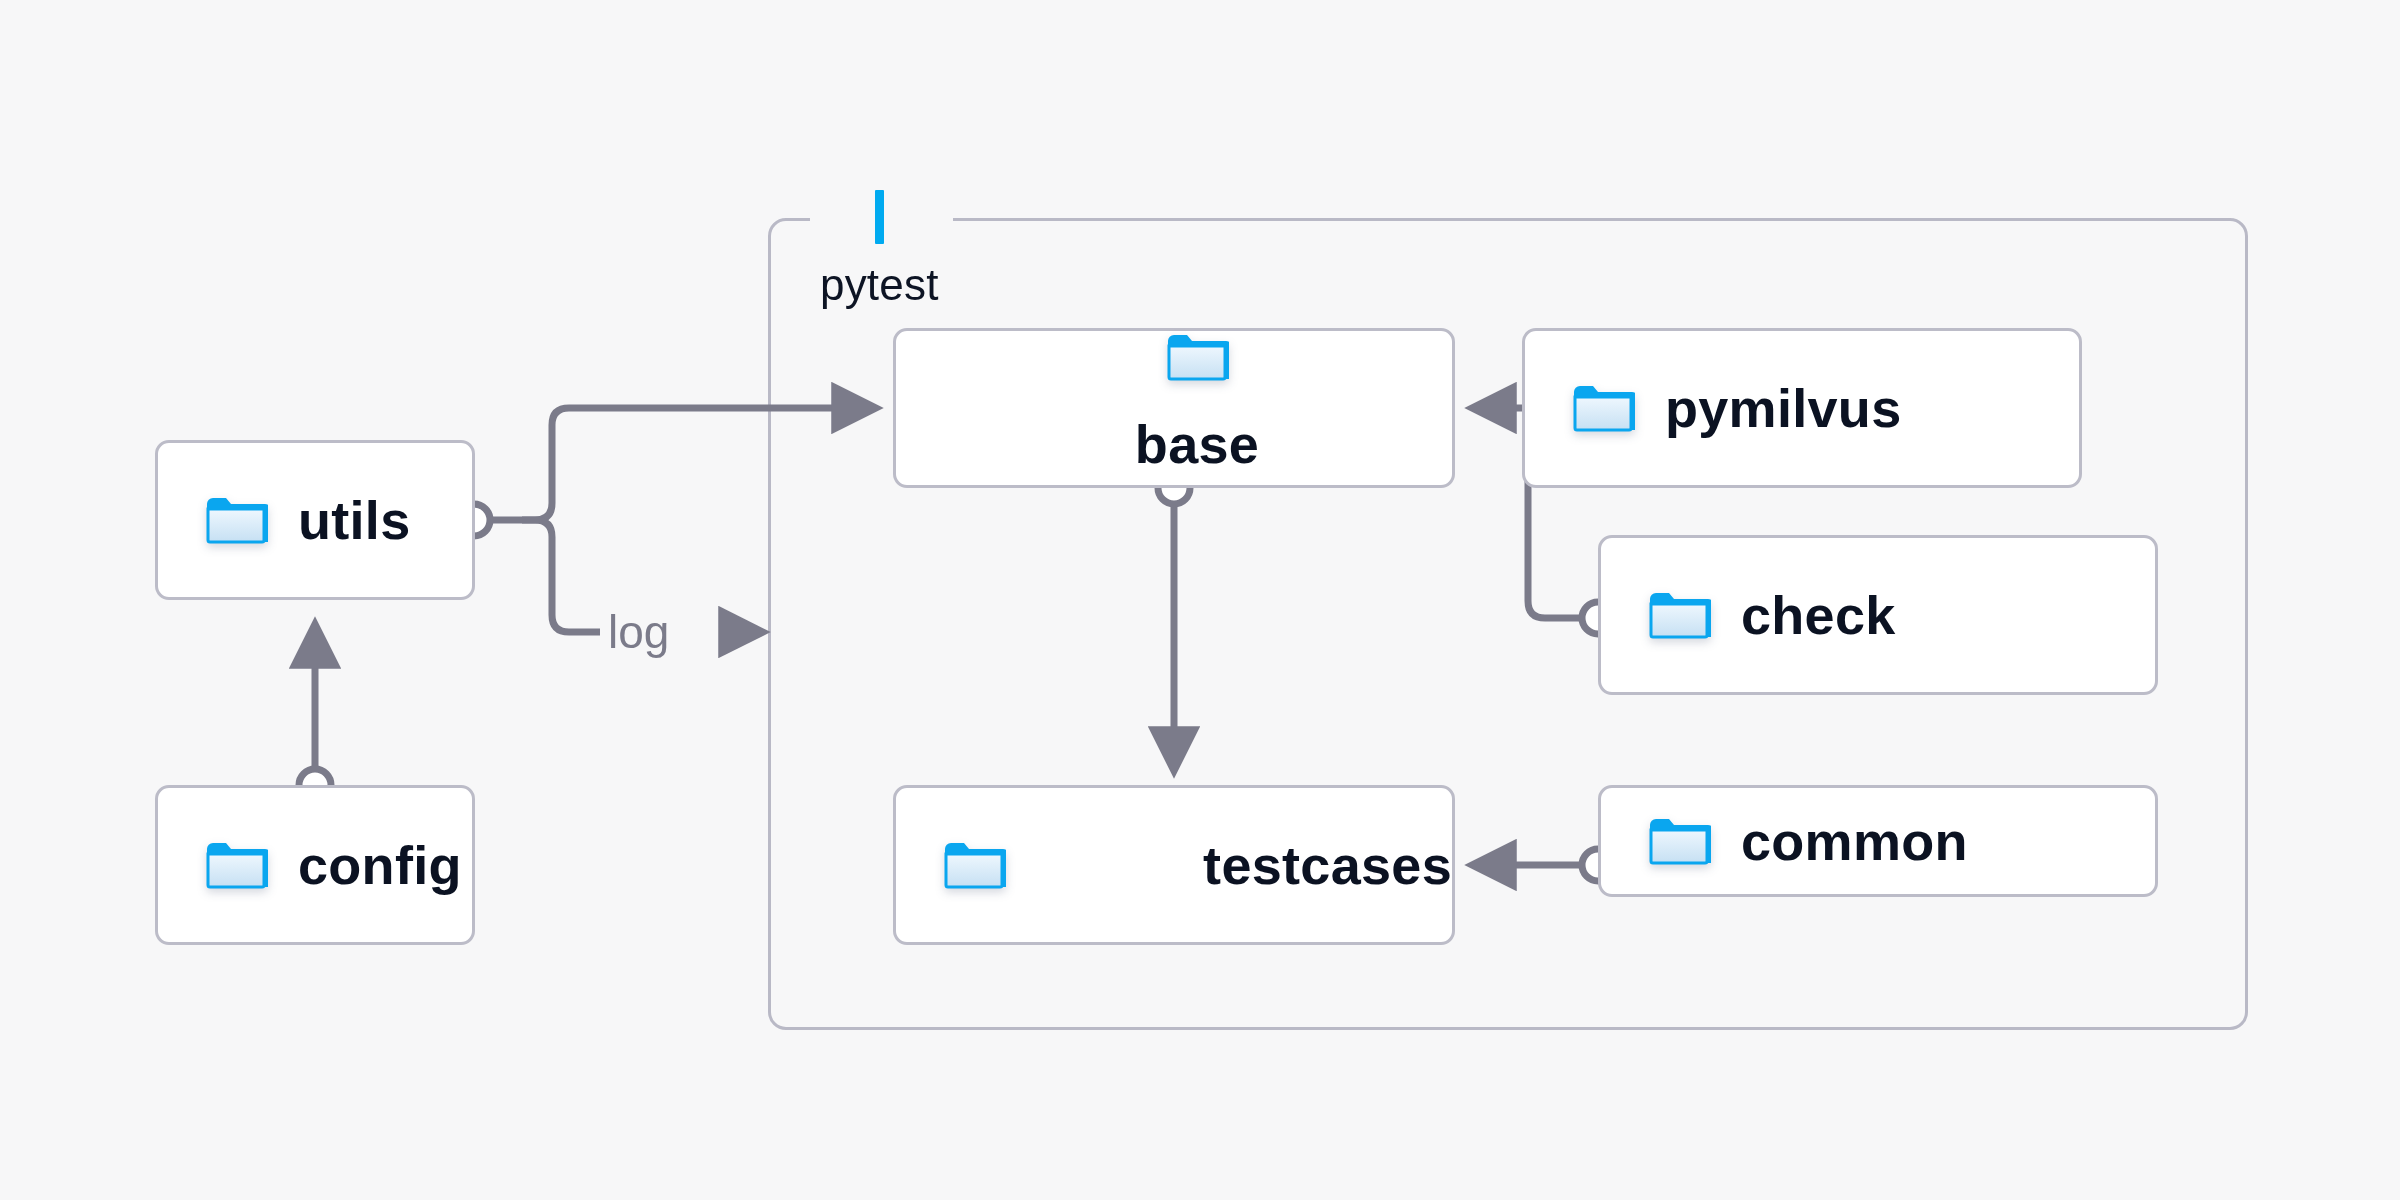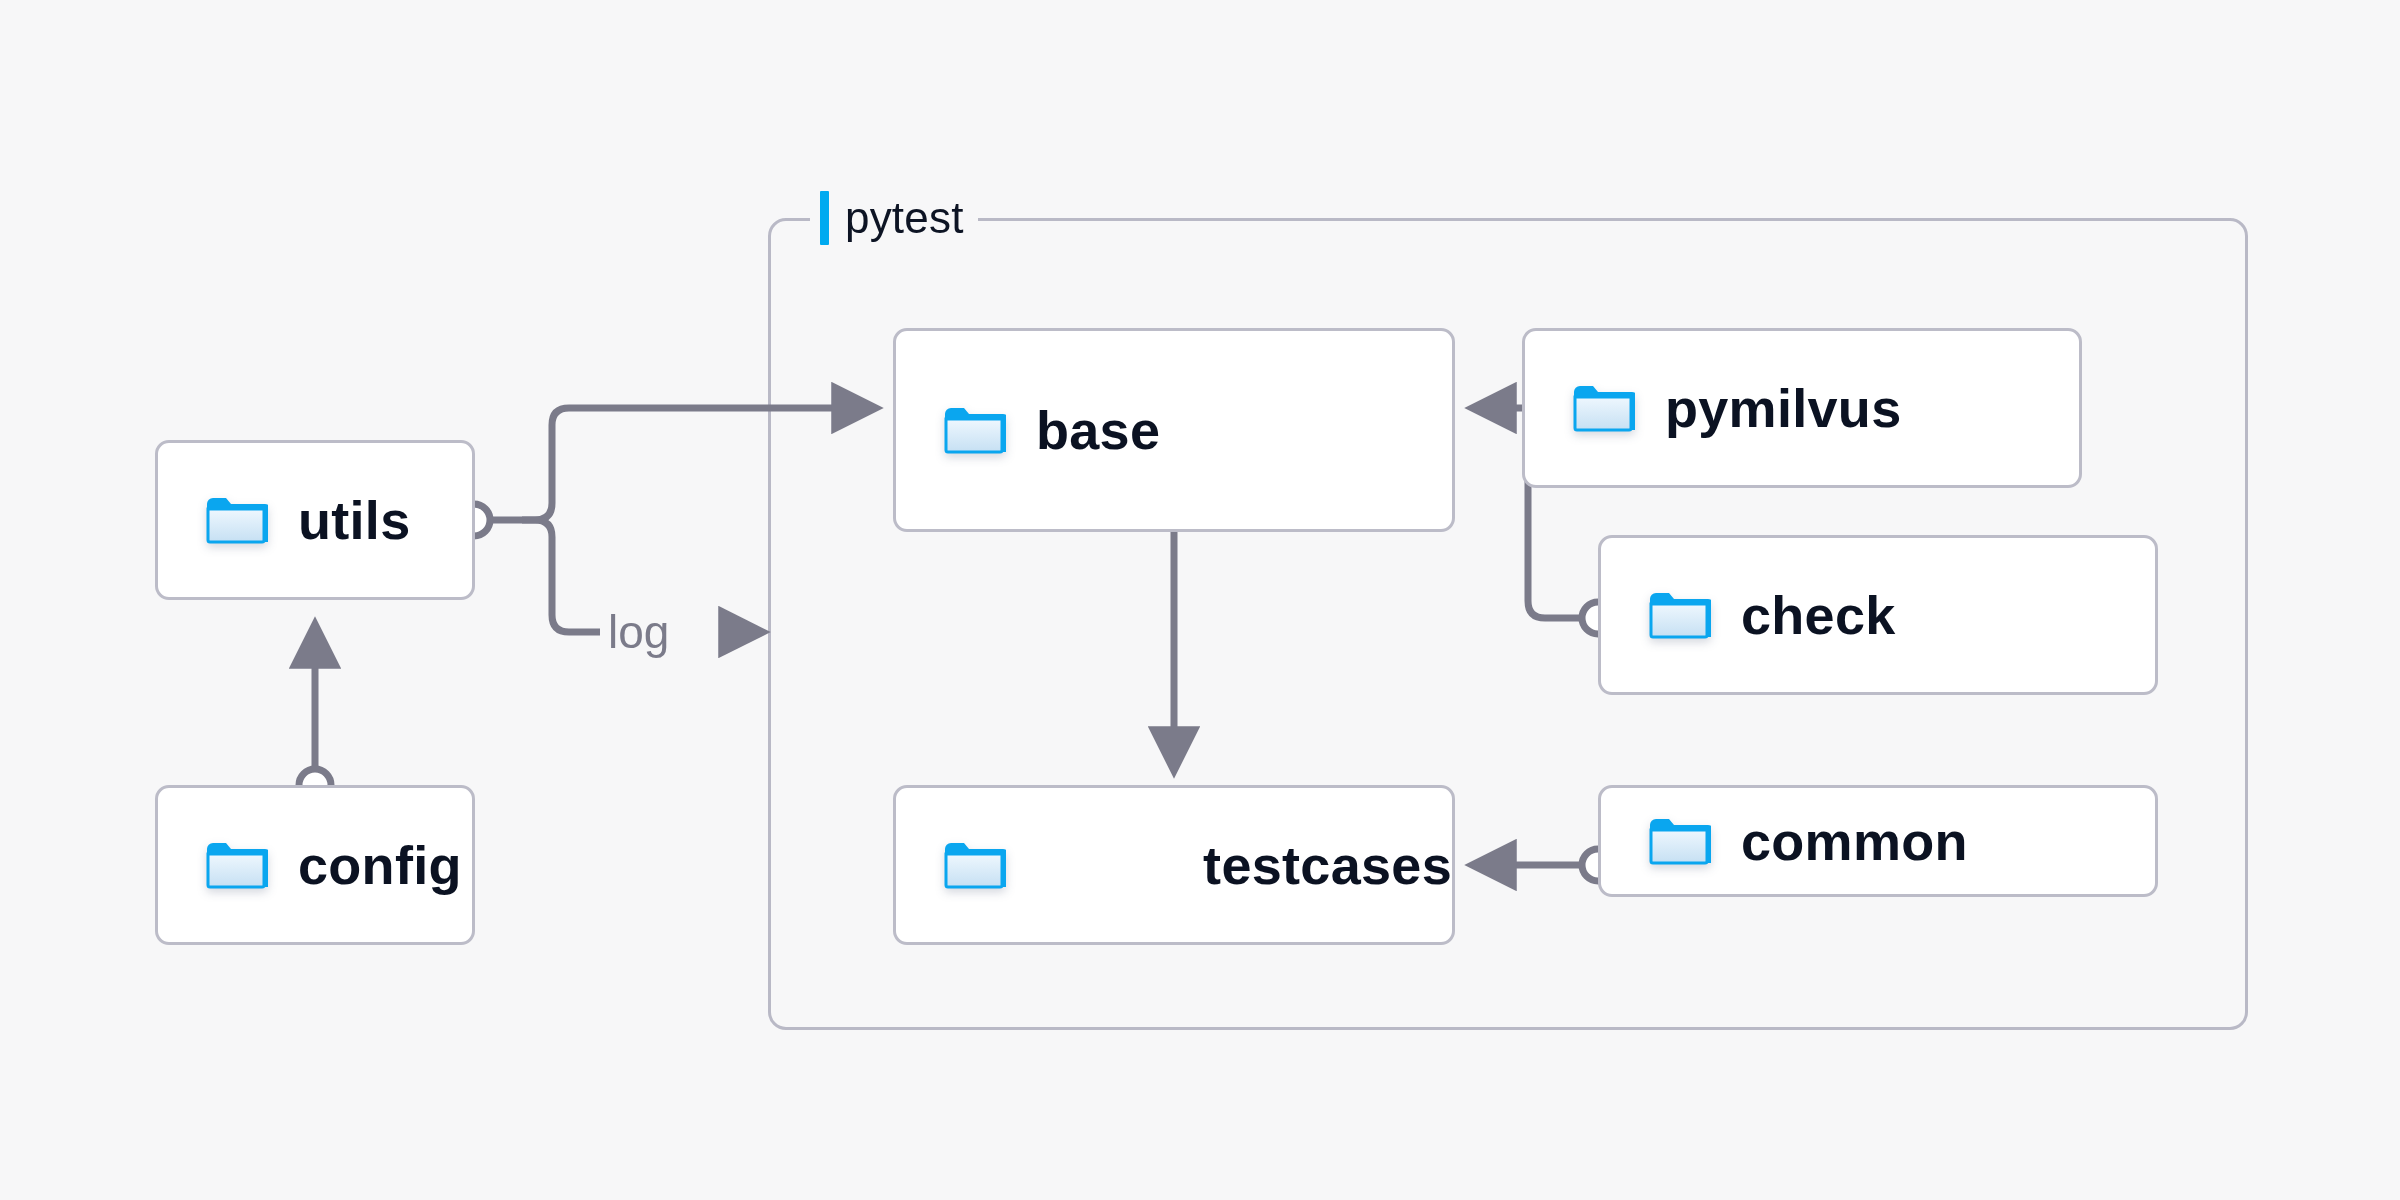--- a/index.html
+++ b/index.html
@@ -87,21 +87,21 @@
     white-space: nowrap;
   }
 </style>
 </head>
 <body>
 
 <div id="stage">
 
   <div class="group-box" style="left:768px; top:218px; width:1480px; height:812px;"></div>
 
-  <div class="group-label" style="left:810px; top:190px;">
+  <div class="group-label" style="left:810px; top:190px;flex-direction:column;">
     <span class="bar"></span>
     <span class="txt">pytest</span>
   </div>
 
   <svg id="wires" viewBox="0 0 2400 1200">
     <defs>
       <marker id="arrowR" viewBox="0 0 12 12" refX="10" refY="6" markerWidth="7.5" markerHeight="7.5" orient="auto-start-reverse">
         <path d="M 0 0 L 12 6 L 0 12 z" fill="#7b7b8a"></path>
       </marker>
       <linearGradient id="folderGrad" x1="0" y1="0" x2="0" y2="1">
@@ -154,21 +154,21 @@
   <div class="node" style="left:155px; top:785px; width:320px; height:160px;">
     <span class="folder">
       <svg width="64" height="52" viewBox="0 0 64 52">
         <path d="M3 10 a6 6 0 0 1 6 -6 h13 l5 6 h34 a6 6 0 0 1 6 6 v29 a3 3 0 0 1 -3 3 h-58 a3 3 0 0 1 -3 -3 z" fill="#0aa6ef"></path>
         <path d="M4 15 h56 v31 a2 2 0 0 1 -2 2 h-52 a2 2 0 0 1 -2 -2 z" fill="url(#folderGrad)" stroke="#0aa6ef" stroke-width="3"></path>
       </svg>
     </span>
     <span class="label">config</span>
   </div>
 
-  <div class="node" style="left:893px; top:328px; width:562px; height:204px;">
+  <div class="node" style="left:893px; top:328px; width:562px; height:160px;flex-direction:column;">
     <span class="folder">
       <svg width="64" height="52" viewBox="0 0 64 52">
         <path d="M3 10 a6 6 0 0 1 6 -6 h13 l5 6 h34 a6 6 0 0 1 6 6 v29 a3 3 0 0 1 -3 3 h-58 a3 3 0 0 1 -3 -3 z" fill="#0aa6ef"></path>
         <path d="M4 15 h56 v31 a2 2 0 0 1 -2 2 h-52 a2 2 0 0 1 -2 -2 z" fill="url(#folderGrad)" stroke="#0aa6ef" stroke-width="3"></path>
       </svg>
     </span>
     <span class="label">base</span>
   </div>
 
   <div class="node" style="left:893px; top:785px; width:562px; height:160px;justify-content:space-between;">

